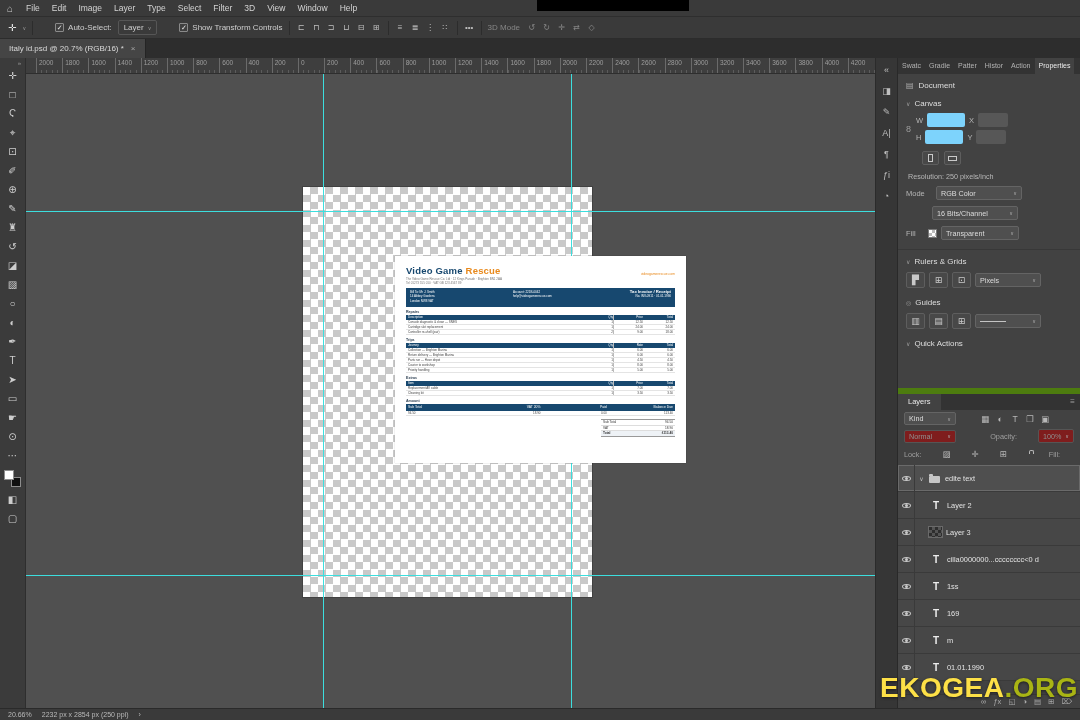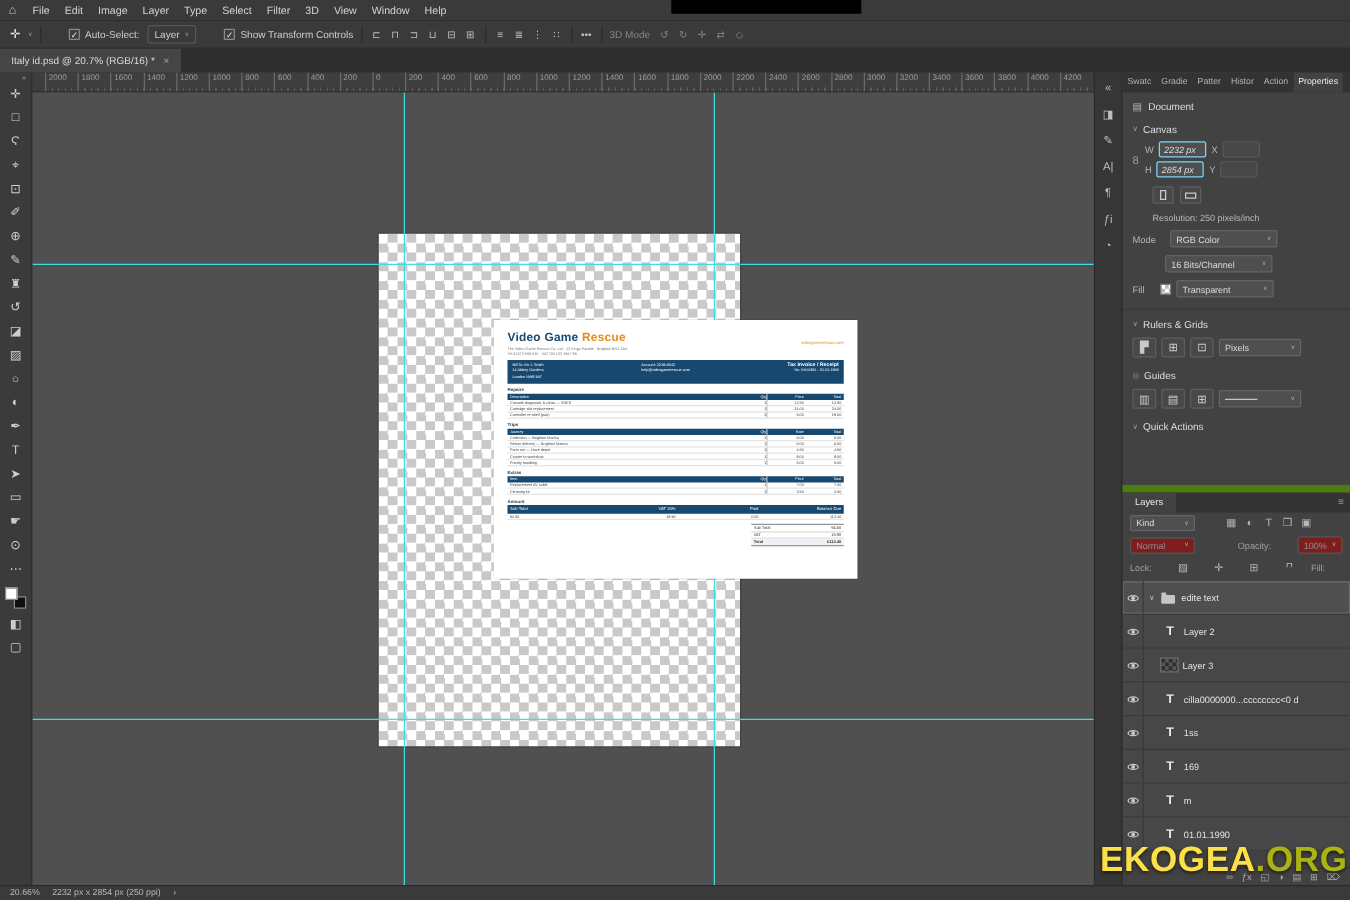--- a/index.html
+++ b/index.html
@@ -86,31 +86,31 @@
   .ptab { font-size:7px; line-height:16px; padding:0 4px; color:#b3b3b3; white-space:nowrap; }
   .ptab.active { background:#424242; color:#ececec; }
 
   .props { height:314px; display:flex; flex-direction:column; overflow:hidden; }
   .doc-row { margin:7px 8px 2px; display:flex; align-items:center; gap:5px; font-size:8px; color:#ddd; }
   .doc-icon { color:#b5b5b5; font-size:8px; }
   .sect { display:flex; align-items:center; gap:4px; font-size:8px; color:#dedede; margin:7px 8px 3px; }
   .sect .chev { font-size:6px; color:#9a9a9a; font-style:normal; }
   .frow { display:flex; align-items:center; gap:4px; margin:3px 8px; }
   .flabel { font-size:7.5px; color:#b5b5b5; }
-  .input { background:#4f4f4f; border:1px solid #7dd3fc; border-radius:2px; height:13px; line-height:12px; padding:0 3px; font-size:7.2px; color:#ddd; width:38px; display:inline-block; white-space:nowrap; overflow:hidden;font-style:italic; }
+  .input { background:#4f4f4f; border:7px solid #7dd3fc; border-radius:2px; height:13px; line-height:12px; padding:0 3px; font-size:7.2px; color:#ddd; width:38px; display:inline-block; white-space:nowrap; overflow:hidden; }
   .input.empty { width:30px; background:#474747; border-color:#575757; }
   .wh-grid { display:flex; align-items:center; gap:5px; margin:2px 8px; }
   .linkicon { font-size:9px; color:#9d9d9d; }
   .wh-rows { display:flex; flex-direction:column; gap:3px; }
   .wh-rows .frow { margin:0; }
   .orient-row { display:flex; gap:5px; margin:5px 8px 2px 24px; }
   .obtn { width:17px; height:14px; border:1px solid #5e5e5e; background:#484848; border-radius:2px; display:inline-flex; align-items:center; justify-content:center; }
   .o-port { width:5px; height:8px; border:1px solid #c9c9c9; display:block; }
   .o-land { width:9px; height:5px; border:1px solid #c9c9c9; display:block; }
-  .res { font-size:7.2px; color:#b8b8b8; margin:5px 24px 2px; }
+  .res { font-size:7.2px; color:#b8b8b8; margin:5px 10px 2px; }
   .select { display:inline-flex; align-items:center; justify-content:space-between; background:#4f4f4f; border:1px solid #646464; border-radius:2px; height:14px; padding:0 4px; font-size:7.2px; color:#ddd; min-width:86px; }
   .select .chev { font-size:5px; color:#aaa; margin-left:4px; font-style:normal; }
   .select.tiny { min-width:36px; }
   .select.small { min-width:52px; height:13px; }
   .select.disabled { background:#7f1d1d; border-color:#555; color:#8f8f8f; }
   .indent { margin-left:34px; }
   .chip { width:9px; height:9px; border:1px solid #777;
     background:conic-gradient(#bbb 0 25%, #fff 25% 50%, #bbb 50% 75%, #fff 75%); background-size:6px 6px; }
   .props hr { border:none; border-top:1px solid #383838; margin:6px 0 0; }
   .sqbtn { width:19px; height:16px; border:1px solid #5e5e5e; background:#484848; border-radius:2px; display:inline-flex; align-items:center; justify-content:center; font-size:9px; color:#c9c9c9; }

